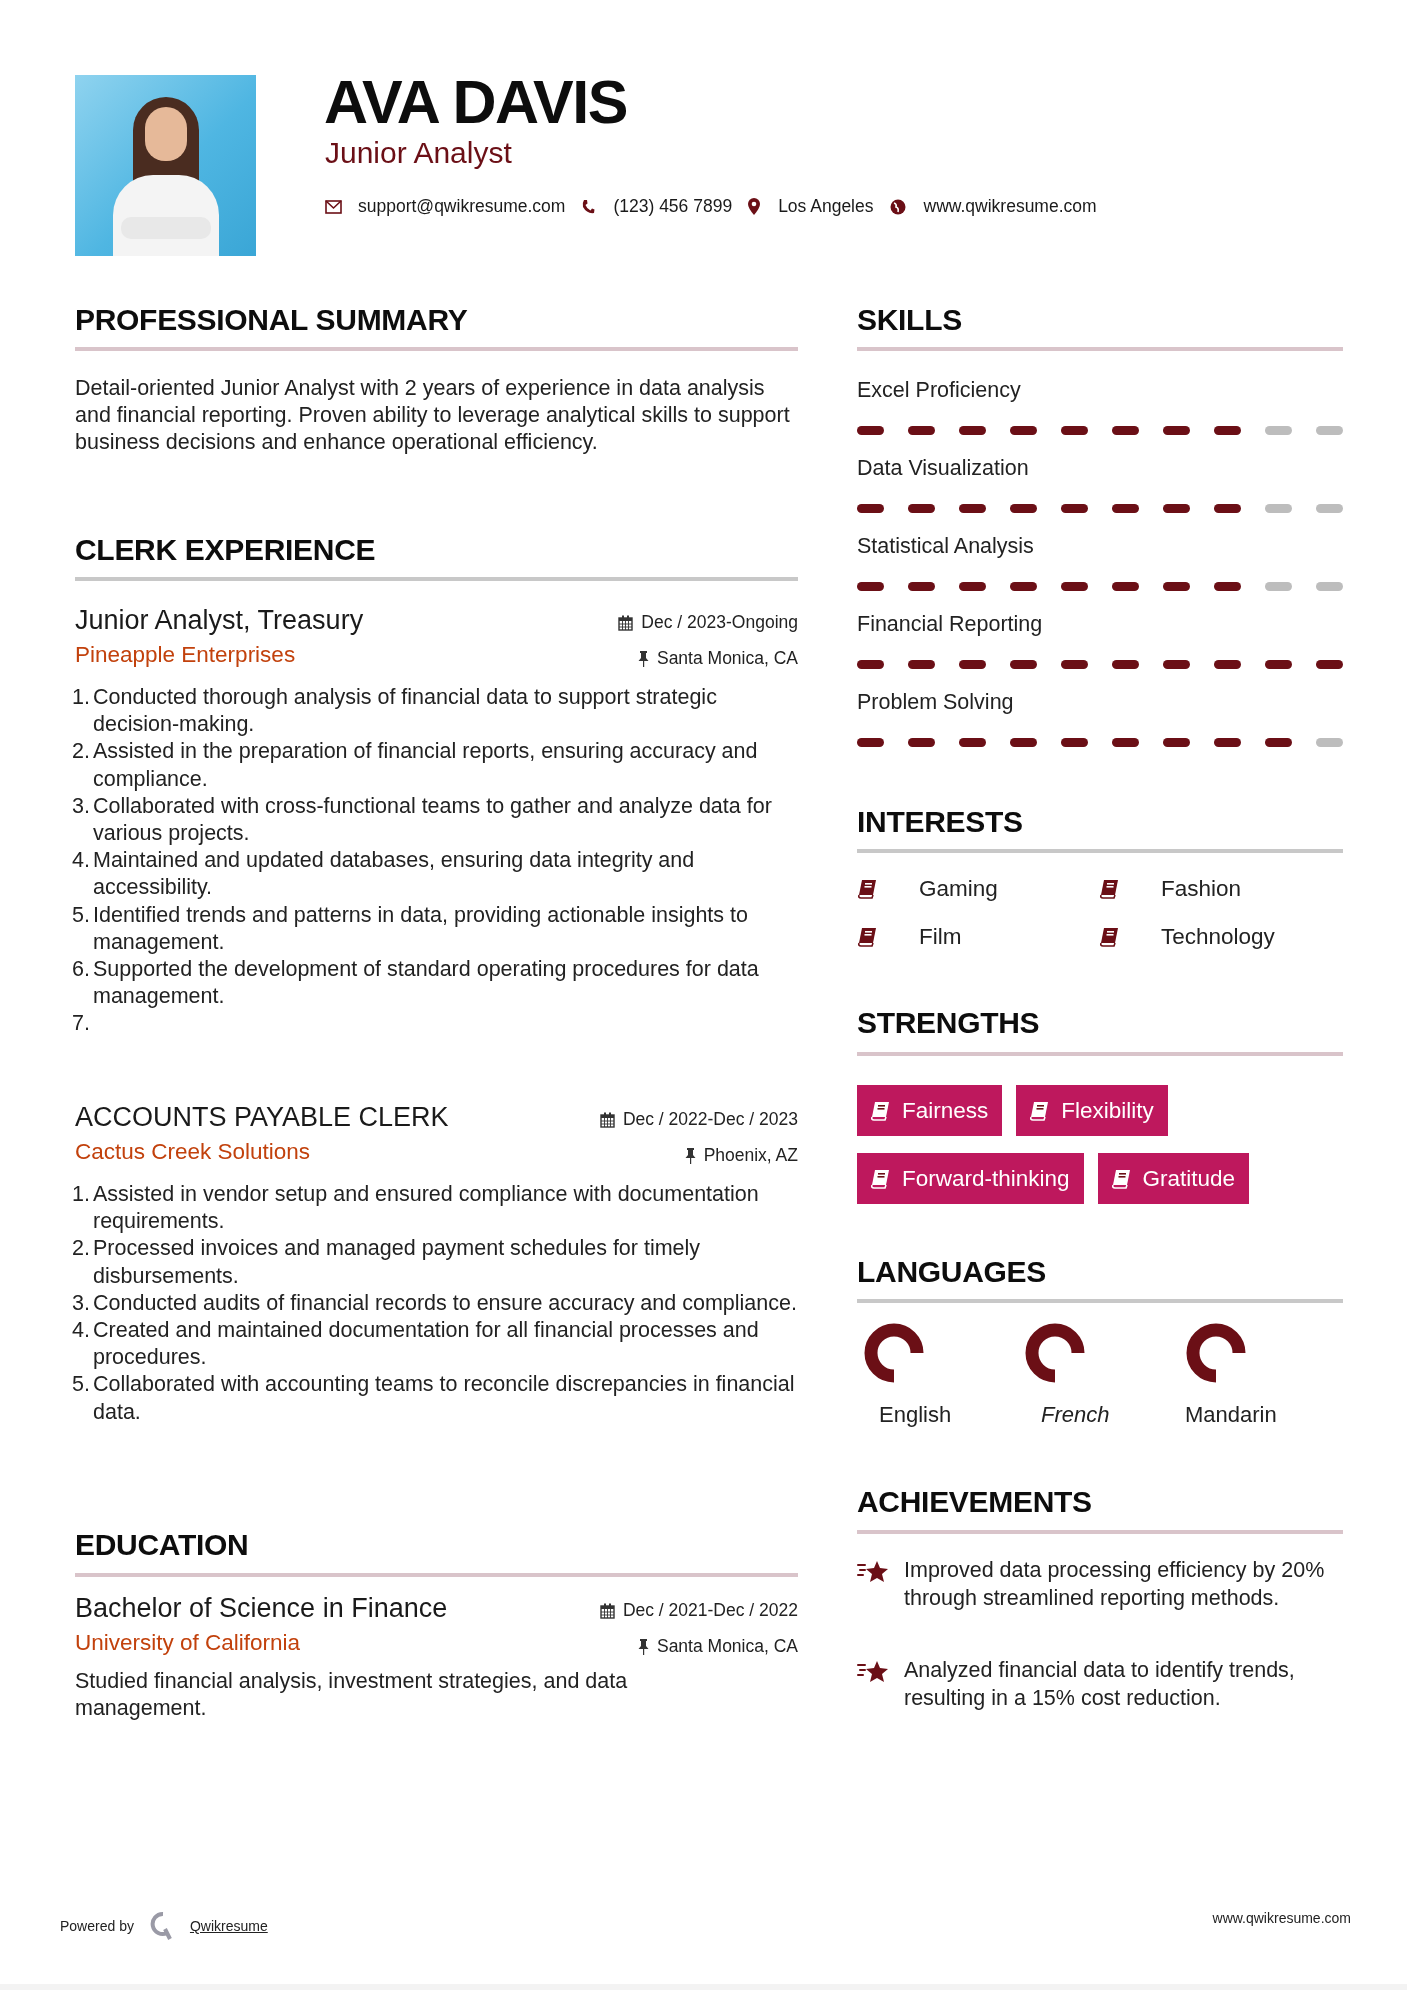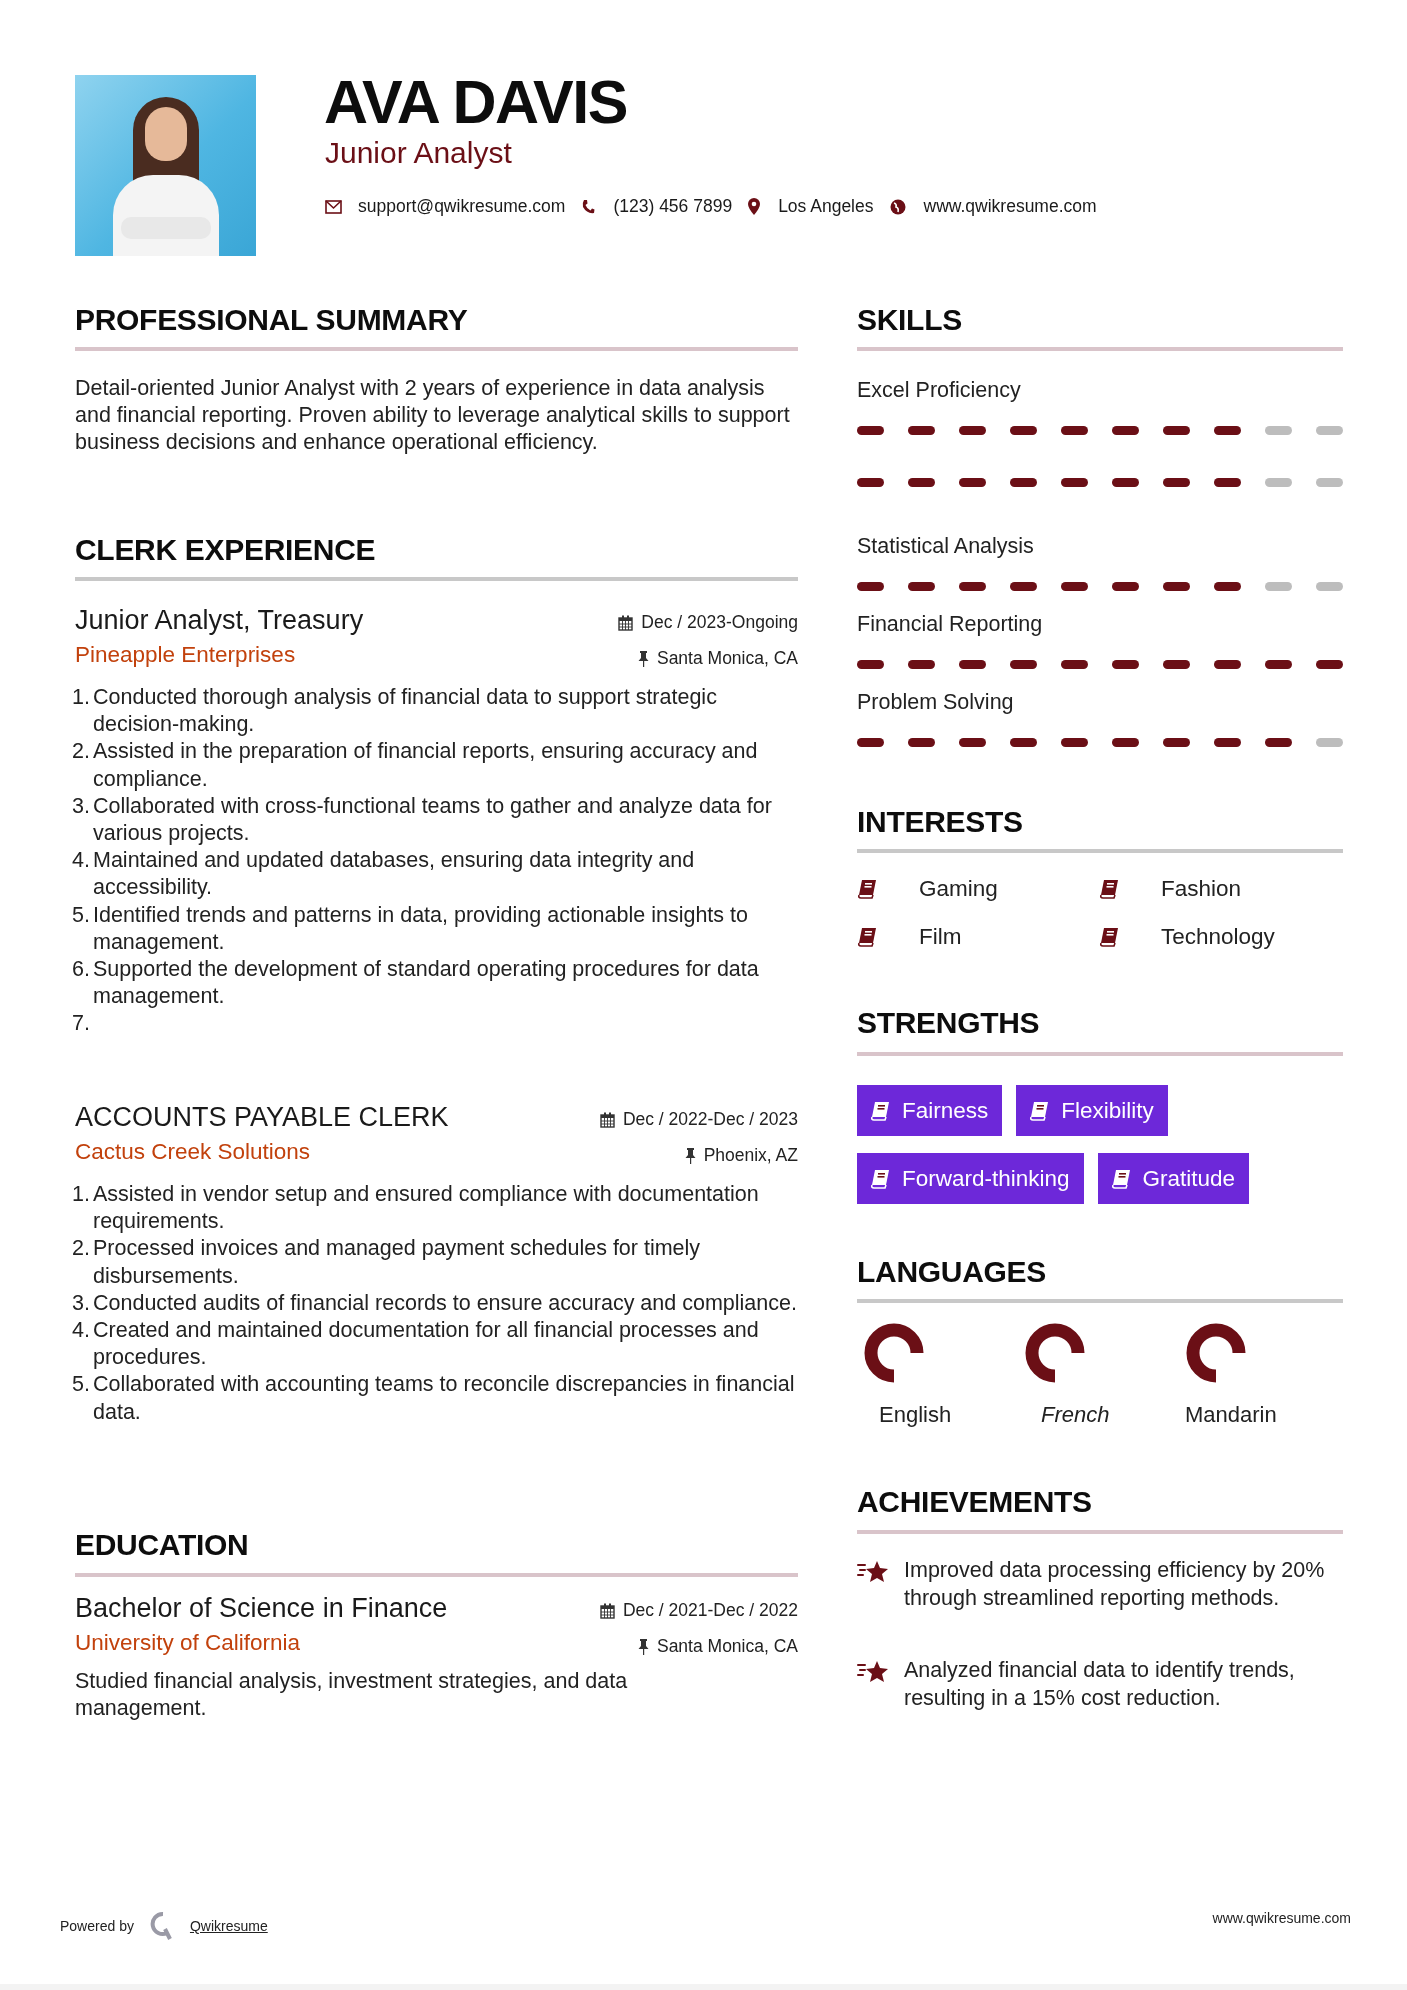--- a/index.html
+++ b/index.html
@@ -41,21 +41,21 @@
   .skill .lbl { font-size: 21.5px; color: #222; line-height: 26px; }
   .skill .bar { display: flex; justify-content: space-between; margin-top: 23px; }
   .skill .dash { width: 27px; height: 9px; border-radius: 5px; background: #6b0f16; }
   .skill .dash.off { background: #bdbdbd; }
 
   .interests { position: absolute; left: 857px; top: 876px; width: 486px; display: grid; grid-template-columns: 242px 242px; row-gap: 22px; }
   .interest { display: flex; align-items: center; font-size: 22.5px; color: #222; line-height: 26px; gap: 28px; }
   .interest svg { margin-right: 14px; }
 
   .strengths { position: absolute; left: 857px; top: 1085px; width: 486px; display: flex; flex-wrap: wrap; gap: 17px 14px; }
-  .chip { display: inline-flex; align-items: center; height: 51px; padding: 0 14px 0 13px; background: #6d28d9; color: #ffffff; font-size: 22.5px; }
+  .chip { display: inline-flex; align-items: center; height: 51px; padding: 0 14px 0 13px; background: #be185d; color: #ffffff; font-size: 22.5px; }
   .chip svg { margin-right: 12px; }
 
   .langs { position: absolute; left: 857px; top: 1322px; width: 486px; height: 110px; }
   .lang { position: absolute; top: 0; width: 120px; text-align: center; }
   .lang svg { display: block; }
   .lang .ll { position: absolute; top: 80px; font-size: 22px; color: #222; white-space: nowrap; }
 
   .ach { position: absolute; left: 857px; width: 486px; display: flex; }
   .ach svg { flex: 0 0 auto; margin-right: 14px; margin-top: 2px; }
   .ach .at { font-size: 21.5px; line-height: 28px; color: #222; }
@@ -211,20 +211,21 @@
       <span class="dash"></span>
       <span class="dash"></span>
       <span class="dash"></span>
       <span class="dash"></span>
       <span class="dash"></span>
       <span class="dash off"></span>
       <span class="dash off"></span>
     </div>
 </div>
 <div class="skill" style="top:455px;">
+  <div class="lbl">Data Visualization</div>
   <div class="bar">
       <span class="dash"></span>
       <span class="dash"></span>
       <span class="dash"></span>
       <span class="dash"></span>
       <span class="dash"></span>
       <span class="dash"></span>
       <span class="dash"></span>
       <span class="dash"></span>
       <span class="dash off"></span>

